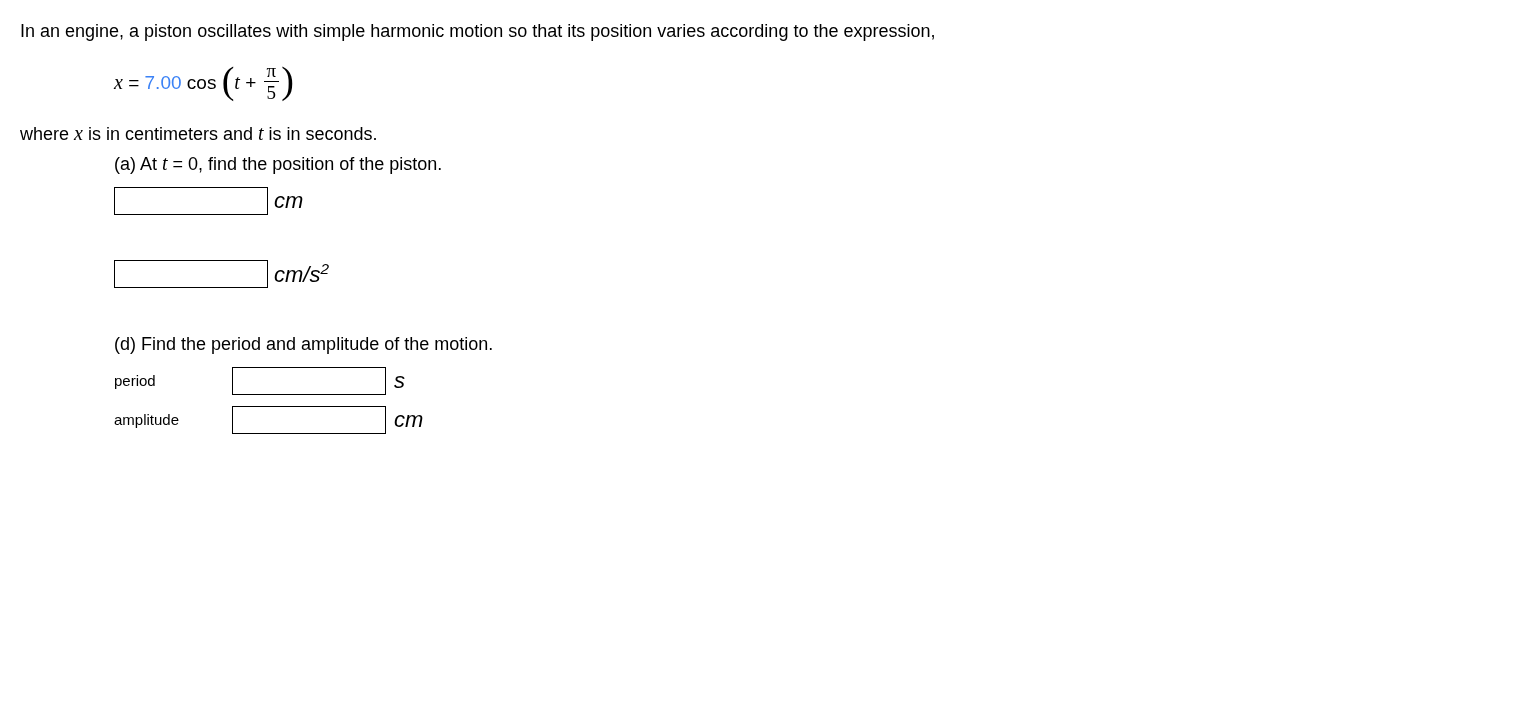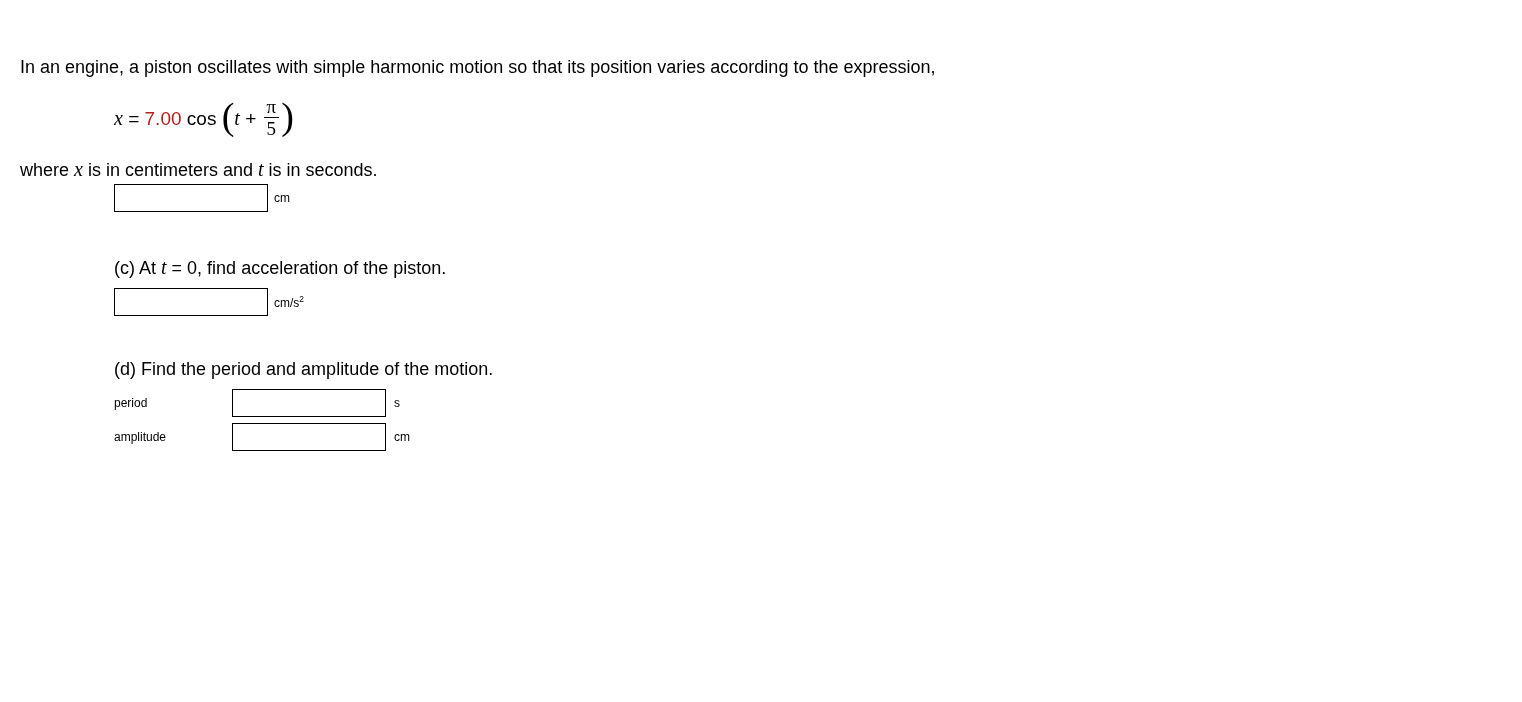--- a/index.html
+++ b/index.html
@@ -6,29 +6,28 @@
     font-family: Verdana, Geneva, sans-serif;
     font-size: 18px;
     color: #000;
     background: #fff;
     margin: 0;
     padding: 18px 20px;
     line-height: 1.5;
   }
   .problem-intro {
     margin-bottom: 10px;
-    margin-top: 36px;
   }
   .equation-row {
     padding-left: 94px;
     margin: 8px 0 6px 0;
     font-size: 19px;
   }
   .italic { font-style: italic; font-family: 'Times New Roman', serif; font-size: 20px;}
-  .red { color: #b91c1c; }
+  .red { color: #3b82f6; }
   .paren {
     font-size: 38px;
     font-family: 'Times New Roman', serif;
     vertical-align: middle;
     position: relative;
     top: -3px;
   }
   .frac {
     display: inline-block;
     vertical-align: middle;
@@ -49,60 +48,60 @@
   .answer-row { display: flex; align-items: center; gap: 6px; }
   .answer-input {
     width: 154px;
     height: 28px;
     border: 1px solid #000;
     background: #fff;
     box-sizing: border-box;
     font-size: 16px;
     padding: 2px 4px;
   }
-  .unit { font-size: 12px; }
+  .unit { font-size: 22px; font-style: italic; }
   .sup { font-size: 0.7em; vertical-align: super; }
   .d-row {
     display: grid;
     grid-template-columns: 110px auto auto;
     align-items: center;
     justify-content: start;
     column-gap: 8px;
     margin-bottom: 6px;
   }
-  .d-label { font-size: 12px; }
+  .d-label { font-size: 15px; }
 </style>
 </head>
 <body>
 
 <div class="problem-intro">In an engine, a piston oscillates with simple harmonic motion so that its position varies according to the expression,</div>
 
 <div class="equation-row">
   <span class="italic">x</span><span> = </span><span class="red">7.00</span><span> cos</span>
   <span class="paren">(</span><span class="italic">t</span><span> + </span><span class="frac"><span class="num">π</span><span class="den">5</span></span><span class="paren">)</span>
 </div>
 
 <div class="where-line">
   <span>where </span><span class="italic">x</span><span> is in centimeters and </span><span class="italic">t</span><span> is in seconds.</span>
 </div>
 
 <div class="parts">
 
   <div class="part">
+    <div class="part-prompt">
+      <span>(a) At </span><span class="italic">t</span><span> = 0, find the position of the piston.</span>
+    </div>
     <div class="answer-row">
       <input type="text" class="answer-input" style="">
       <span class="unit">cm</span>
     </div>
   </div>
 
 
   <div class="part">
-    <div class="part-prompt">
-      <span>(c) At </span><span class="italic">t</span><span> = 0, find acceleration of the piston.</span>
-    </div>
     <div class="answer-row">
       <input type="text" class="answer-input" style="">
       <span class="unit"><span>cm/s</span><span class="sup">2</span></span>
     </div>
   </div>
 
   <div class="part" style="margin-bottom:17px;">
     <div class="part-prompt">(d) Find the period and amplitude of the motion.</div>
     <div class="d-row">
       <span class="d-label">period</span>

